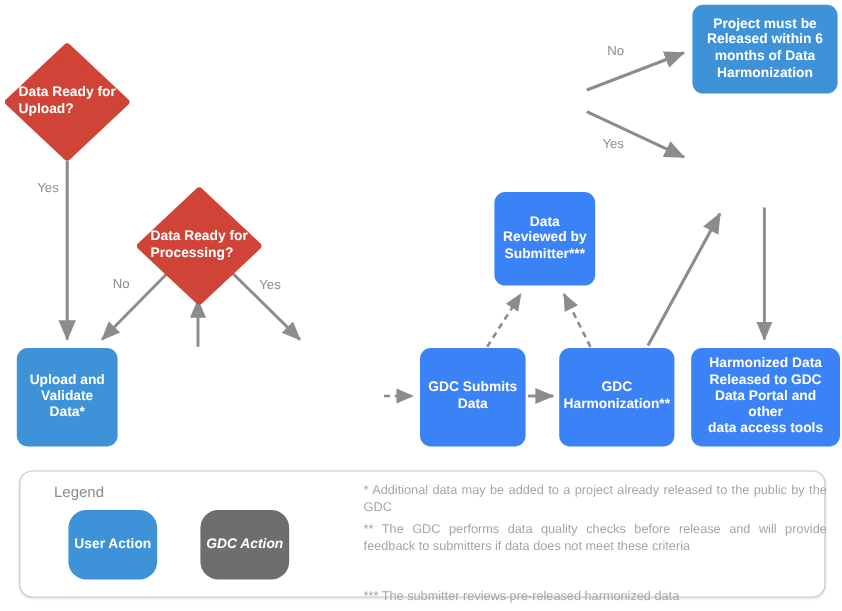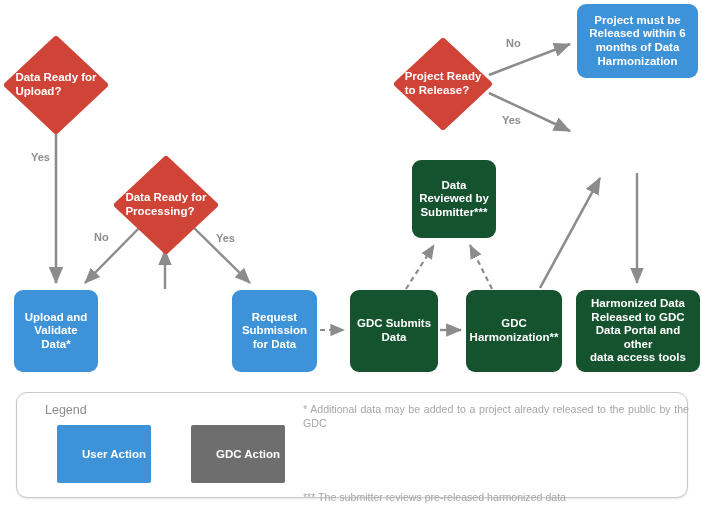--- a/index.html
+++ b/index.html
@@ -34,21 +34,21 @@
     line-height: 1.18;
     box-sizing: border-box;
     white-space: pre-line;
   }
   .box {
     border-radius: 9px;
     font-size: 11.5px;
     padding: 2px 5px;
   }
   .box.blue { background: #3d92d8; }
-  .box.gray { background: #14532d; }
+  .box.gray { background: #3b82f6; }
   .diamond-wrap {
     position: absolute;
   }
   .diamond-shape {
     position: absolute;
     left: 0; top: 0;
     width: 100%; height: 100%;
   }
   .diamond-label {
     position: absolute;
@@ -61,21 +61,21 @@
     color: #ffffff;
     font-weight: bold;
     font-size: 11.5px;
     line-height: 1.2;
     white-space: pre-line;
   }
   .edge-label {
     position: absolute;
     color: #8c8c8c;
     font-size: 11px;
-    font-weight: bold;
+    font-weight: normal;
     white-space: nowrap;
     text-align: center;
   }
   #legend {
     position: absolute;
     left: 16px;
     top: 392px;
     width: 672px;
     height: 106px;
     background: #ffffff;
@@ -92,27 +92,26 @@
     font-size: 12.5px;
   }
   .legend-chip {
     position: absolute;
     display: flex;
     align-items: center;
     justify-content: center;
     color: #ffffff;
     font-weight: bold;
     font-size: 11.5px;
-    border-radius: 2px;
+    border-radius: 15px;
     width: 74px;
     height: 58px;
-    padding-left: 20px;
   }
   #legend-chip-user { left: 40px; top: 32px; background: #3d92d8; }
-  #legend-chip-gdc  { left: 174px; top: 32px; background: #6e6e6e; }
+  #legend-chip-gdc  { left: 150px; top: 32px; background: #6e6e6e; font-style: italic; }
   .note {
     position: absolute;
     left: 286px;
     width: 386px;
     color: #a6a6a6;
     font-size: 10.6px;
     line-height: 1.32;
     text-align: justify;
   }
   #note-1 { top: 10px; }
@@ -177,41 +176,31 @@
   </div>
 
   <div class="diamond-wrap" style="left:114px; top:156px; width:104px; height:98px;">
     <svg class="diamond-shape" viewBox="0 0 104 98">
       <path d="M52,3 L101,49 L52,95 L3,49 Z" fill="#cf4437" stroke="#cf4437" stroke-width="6" stroke-linejoin="round"></path>
     </svg>
     <div class="diamond-label">Data Ready for
 Processing?</div>
   </div>
 
-  <div class="diamond-wrap" style="left:394px; top:38px; width:98px; height:92px;">
-    <svg class="diamond-shape" viewBox="0 0 98 92">
-      <path d="M49,3 L95,46 L49,89 L3,46 Z" fill="#cf4437" stroke="#cf4437" stroke-width="6" stroke-linejoin="round"></path>
-    </svg>
-    <div class="diamond-label">Project Ready
-to Release?</div>
-  </div>
 
   <div class="edge-label" style="left:31px; top:151px;">Yes</div>
   <div class="edge-label" style="left:94px; top:231px;">No</div>
   <div class="edge-label" style="left:216px; top:232px;">Yes</div>
   <div class="edge-label" style="left:506px; top:37px;">No</div>
   <div class="edge-label" style="left:502px; top:114px;">Yes</div>
 
   <div class="node box blue" style="left:14px; top:290px; width:84px; height:82px;">Upload and
 Validate Data*</div>
 
 
-  <div class="node box blue" style="left:232px; top:290px; width:85px; height:82px;">Request
-Submission
-for Data</div>
 
   <div class="node box blue" style="left:577px; top:4px; width:121px; height:74px;">Project must be
 Released within 6
 months of Data
 Harmonization</div>
 
 
   <div class="node box gray" style="left:412px; top:160px; width:84px; height:78px;">Data
 Reviewed by
 Submitter***</div>
@@ -227,16 +216,17 @@
 Data Portal and other
 data access tools</div>
 
   <div id="legend">
     <div id="legend-title">Legend</div>
 
     <div class="legend-chip" id="legend-chip-user">User Action</div>
     <div class="legend-chip" id="legend-chip-gdc">GDC Action</div>
 
     <div class="note" id="note-1">* Additional data may be added to a project already released to the public by the GDC</div>
+    <div class="note" id="note-2">** The GDC performs data quality checks before release and will provide feedback to submitters if data does not meet these criteria</div>
     <div class="note" id="note-3">*** The submitter reviews pre-released harmonized data</div>
   </div>
 
 </div>
 
 </body></html>

